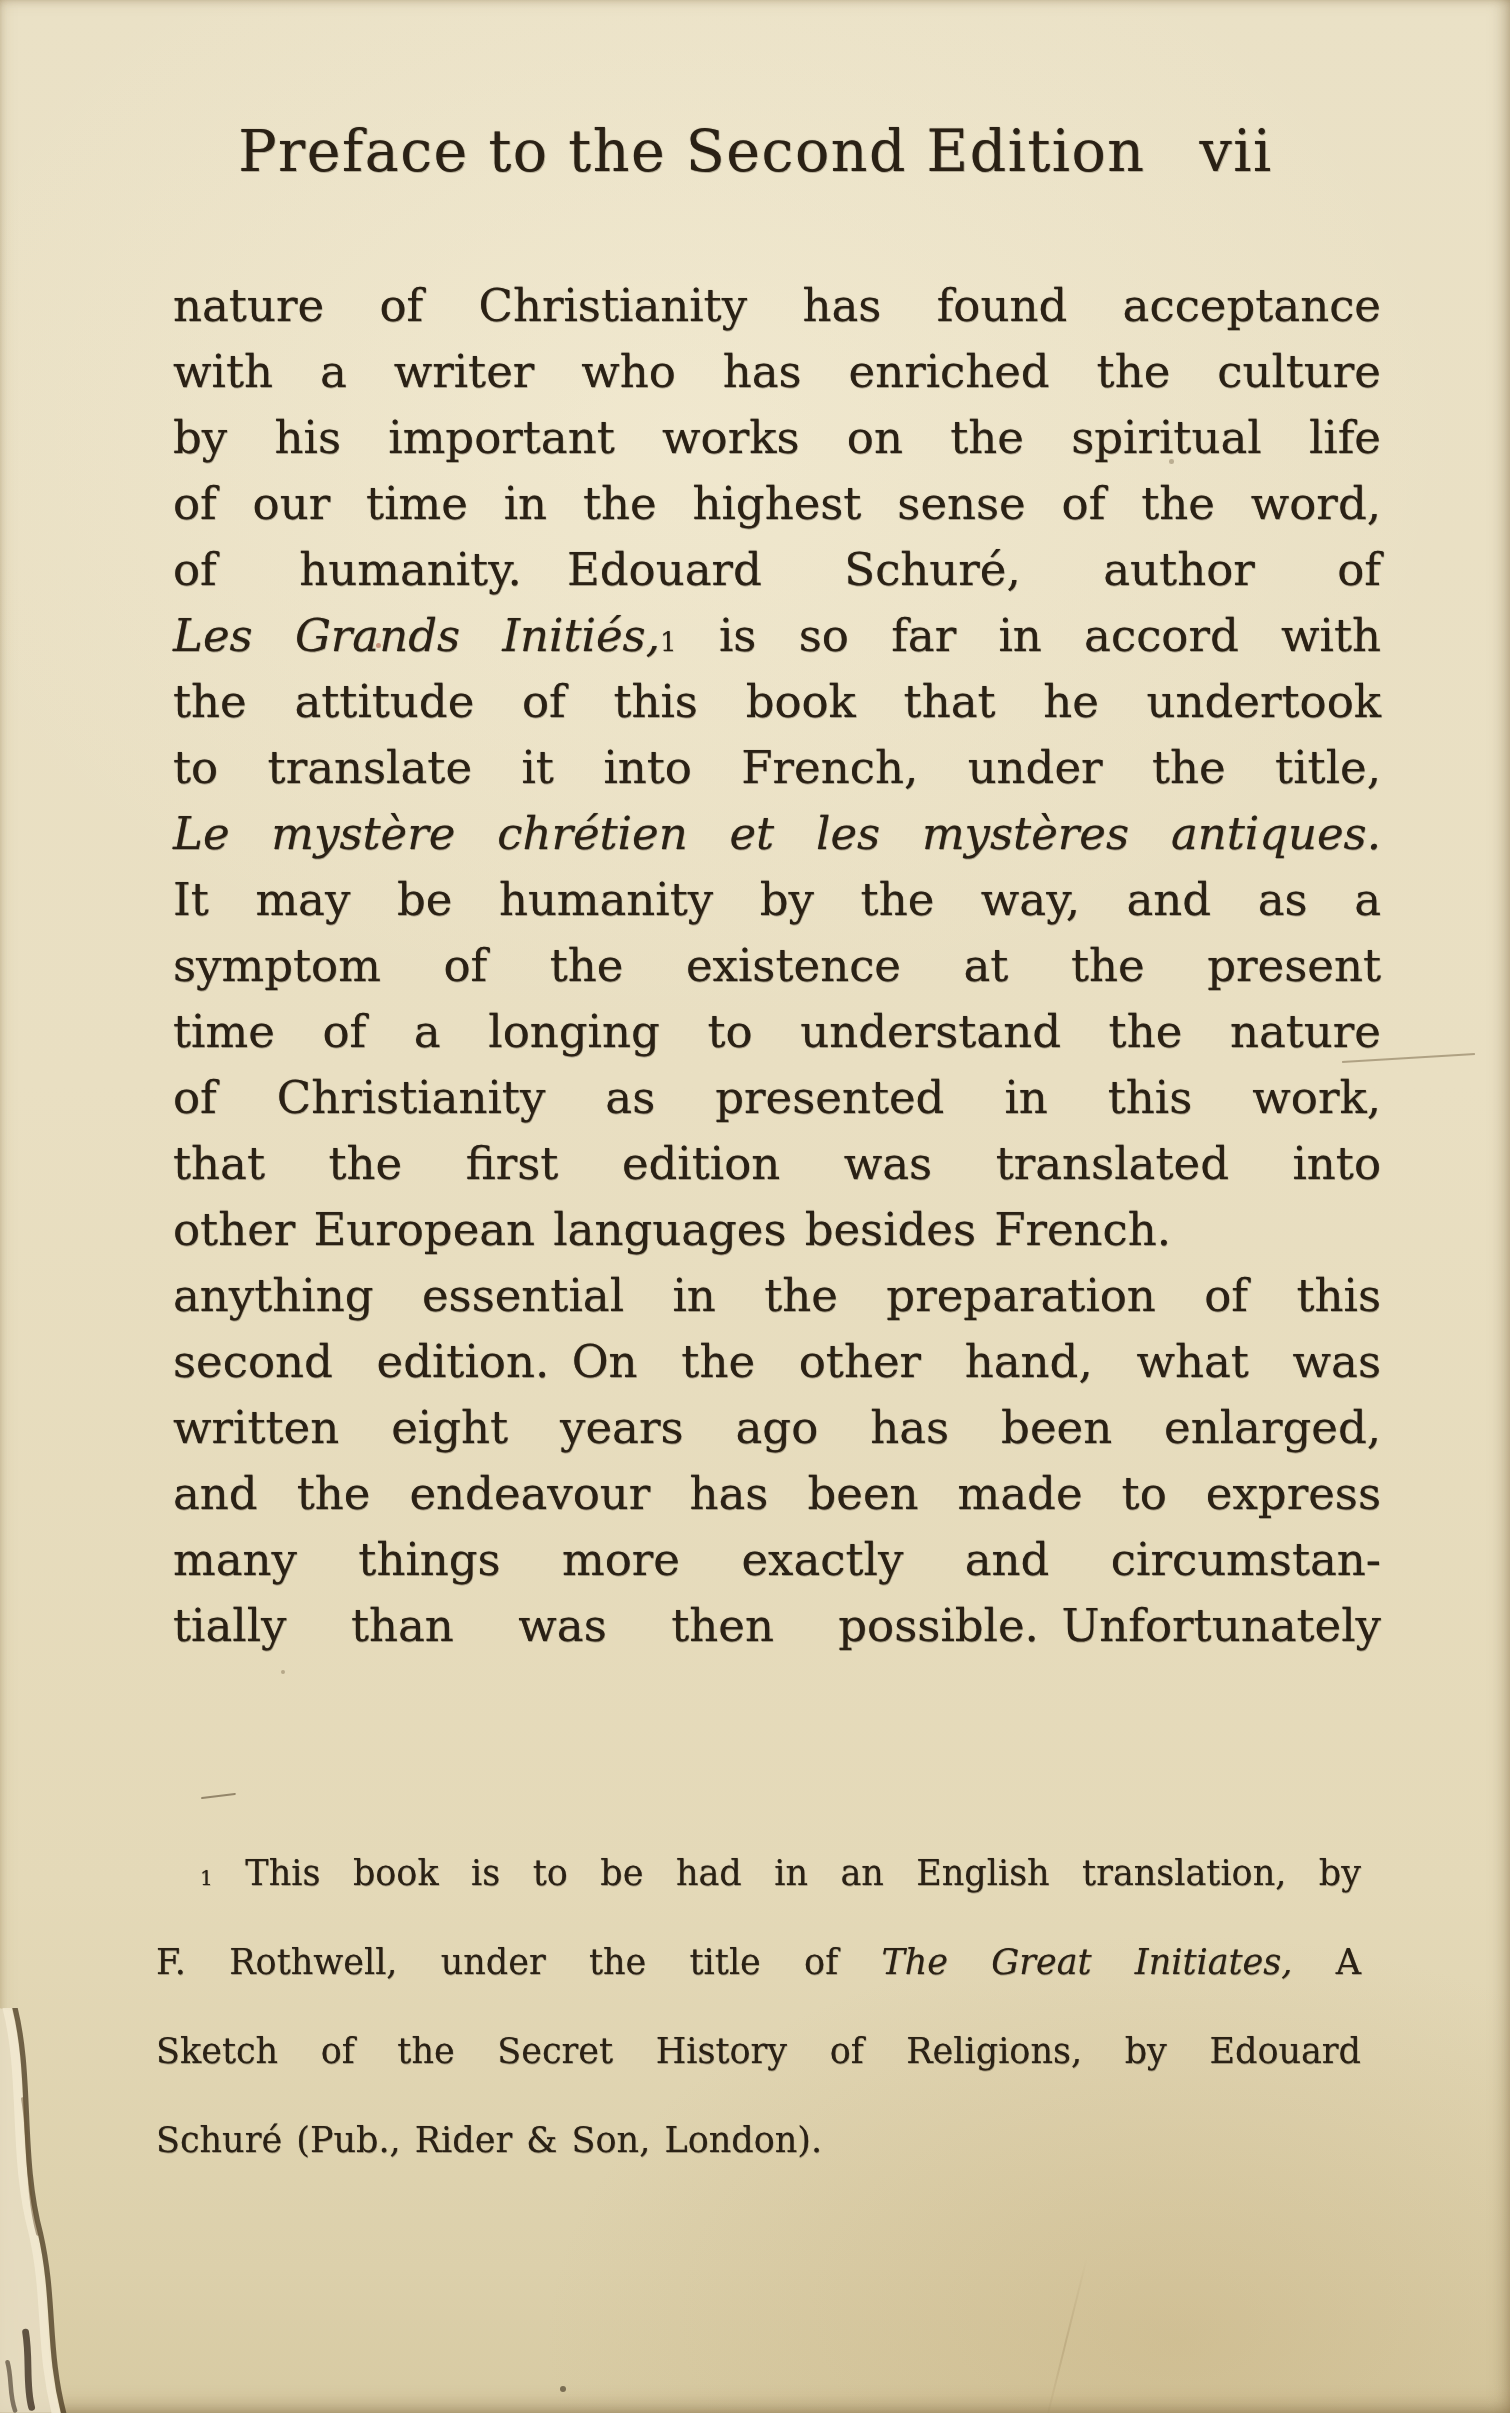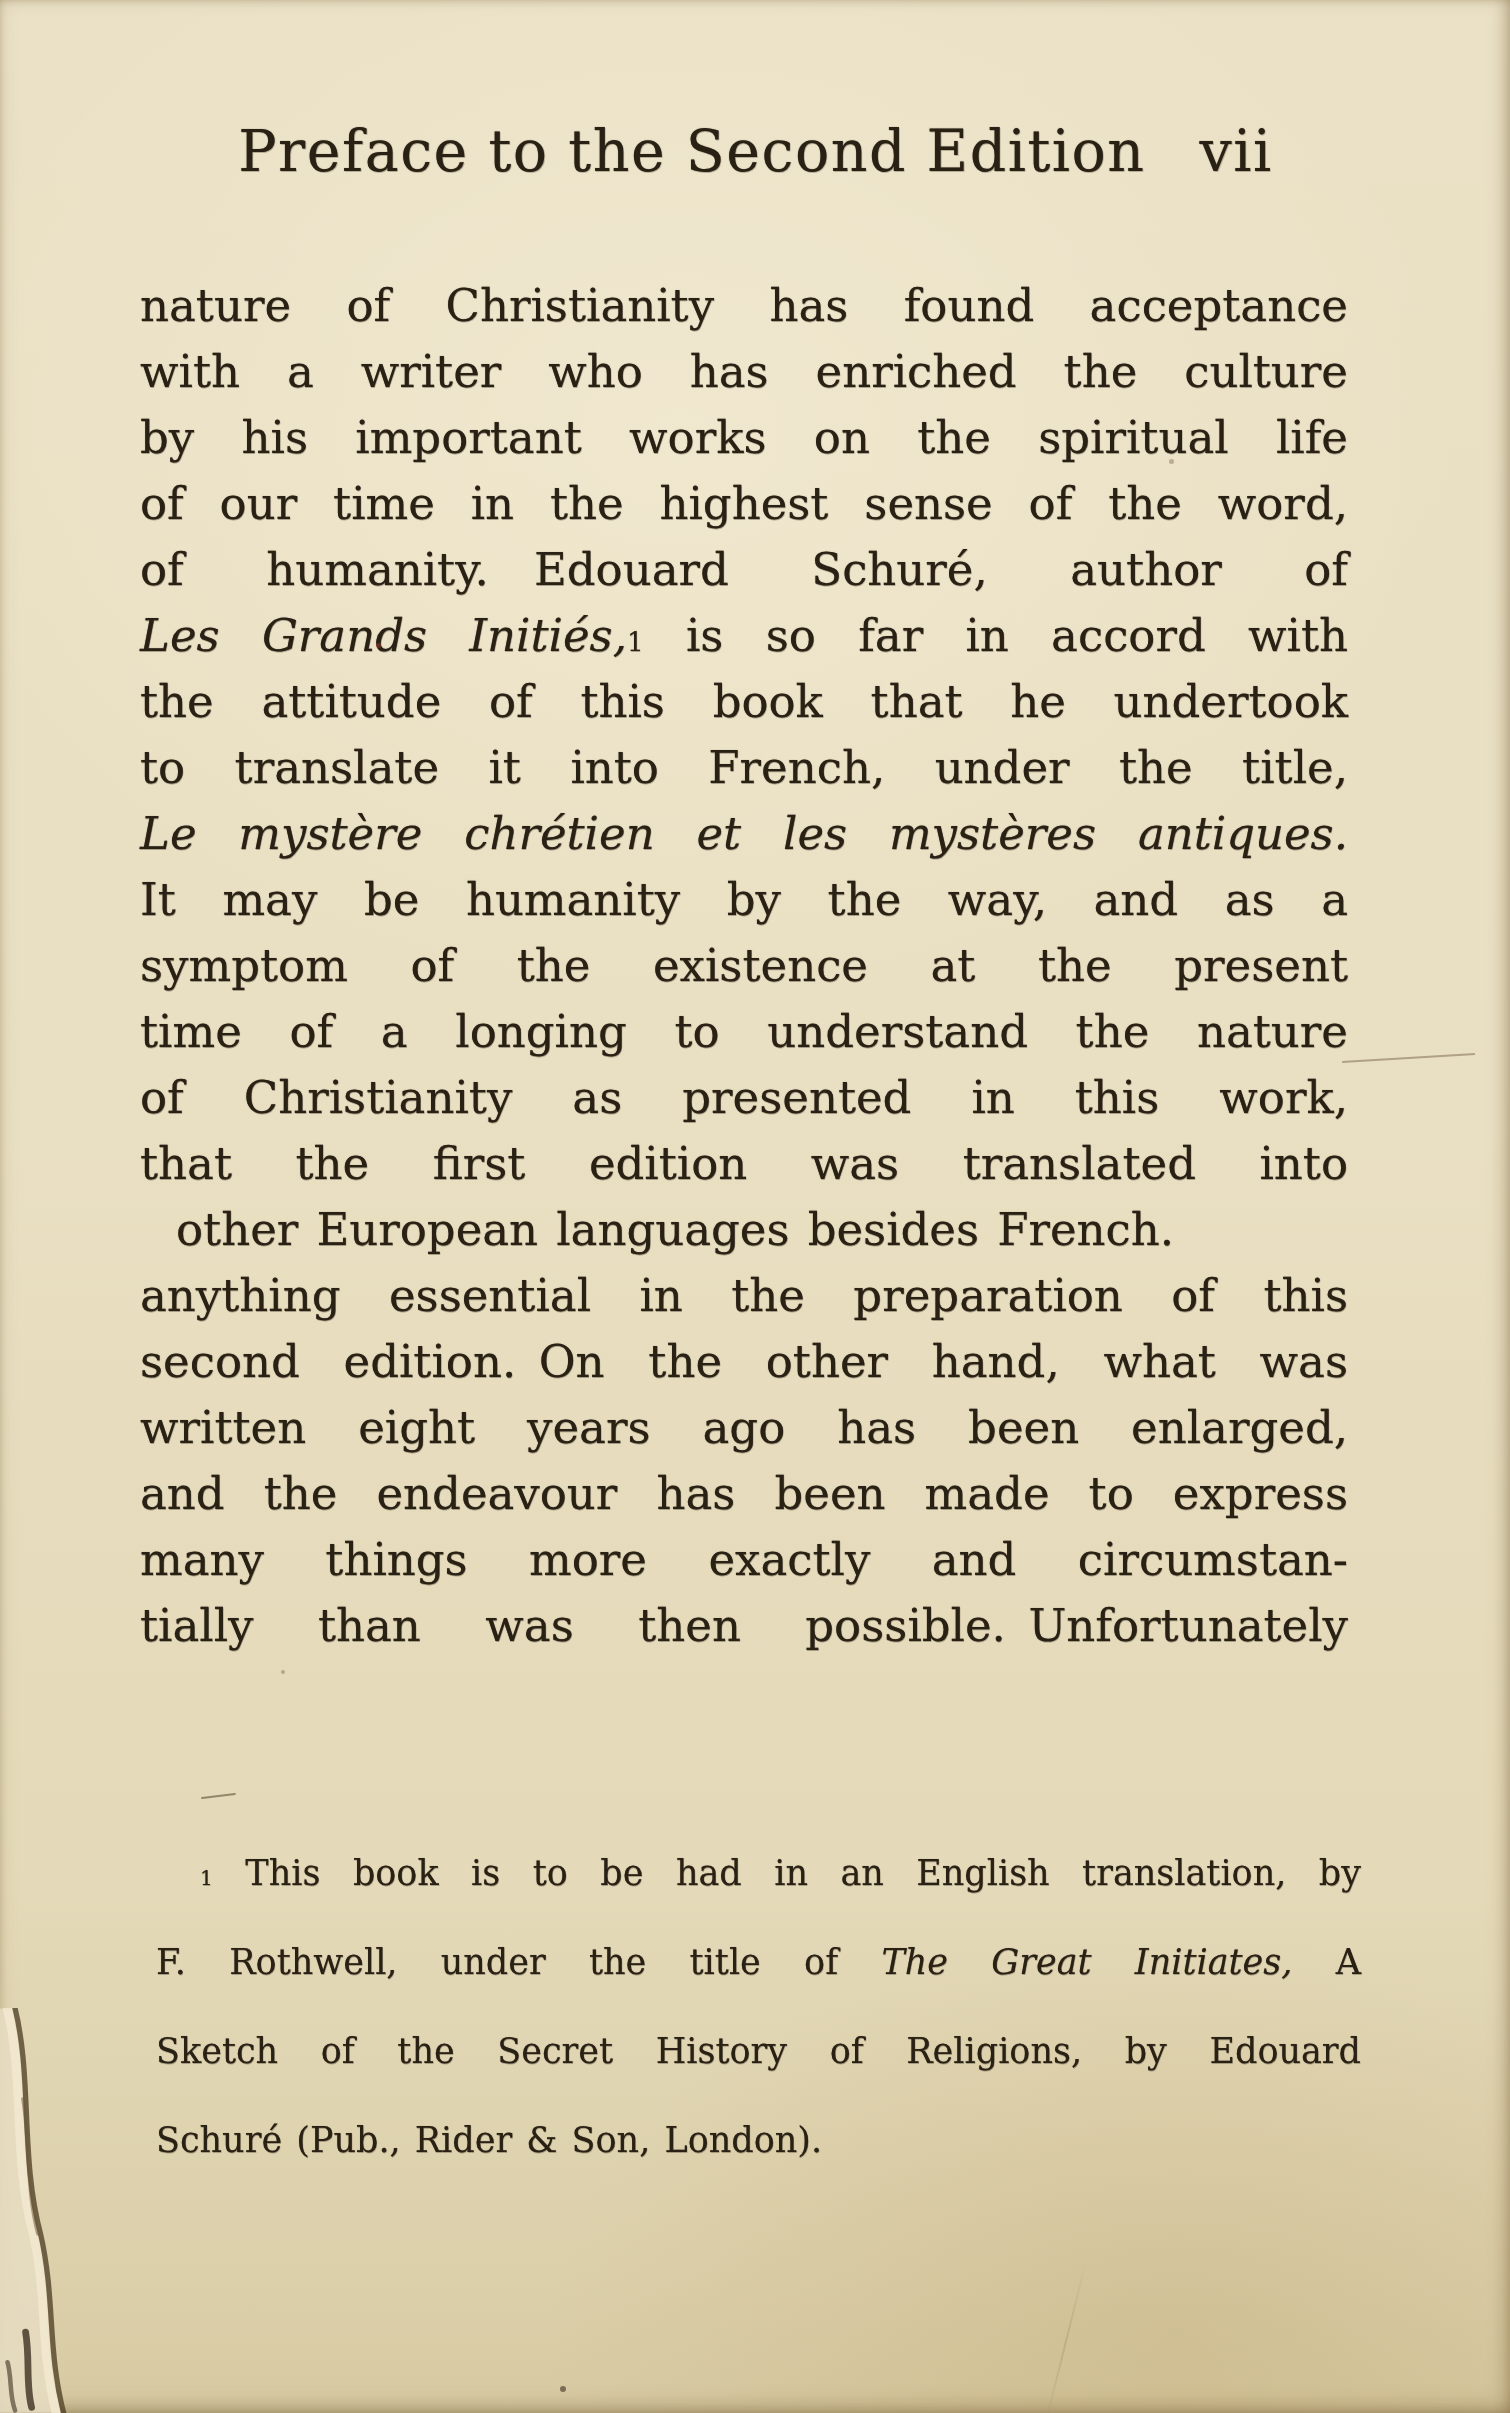--- a/index.html
+++ b/index.html
@@ -26,34 +26,34 @@
     text-align: center;
     font-size: 57px;
     line-height: 75px;
     letter-spacing: 1.5px;
     white-space: nowrap;
     text-shadow: 0 0 1.1px rgba(40,31,18,0.55), 0.8px 0.8px 0 rgba(40,31,18,0.22);
   }
   .pageno { margin-left: 54px; }
   .bodytext {
     position: absolute;
-    left: 140px; top: 273px;
+    left: 173px; top: 273px;
     width: 1208px;
   }
   .line {
     height: 66px;
     line-height: 66px;
     font-size: 45px;
     word-spacing: 3.8px;
     text-align: justify;
     text-align-last: justify;
     text-shadow: 0 0 0.9px rgba(42,33,21,0.55), 0.5px 0.7px 0 rgba(42,33,21,0.30);
     white-space: normal;
   }
-  .line.no-just { text-align: right; text-align-last: left; margin-left: 36px; }
+  .line.no-just { text-align: right; text-align-last: left; }
   .line.indent { text-indent: 57px; }
   .footnote {
     position: absolute;
     left: 156px; top: 1810px;
     width: 1205px;
   }
   .fline {
     height: 51px;
     line-height: 51px;
     font-size: 35px;

